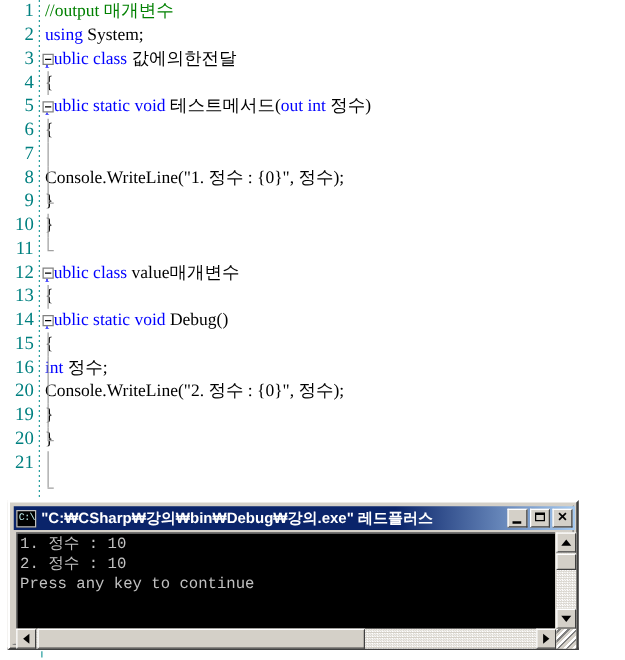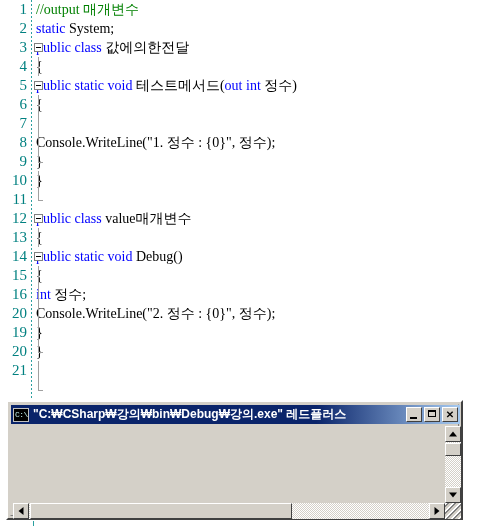--- a/index.html
+++ b/index.html
@@ -283,21 +283,21 @@
 
 <div id="editor">
   <div class="gutter-dots"></div>
   <div id="code-lines">
       <div class="code-line">
         <span class="lnum">1</span>
         <span class="code-text"><span class="cmt">//output 매개변수</span></span>
       </div>
       <div class="code-line">
         <span class="lnum">2</span>
-        <span class="code-text"><span class="kw">static</span><span class="pln"> System;</span></span>
+        <span class="code-text"><span class="kw">using</span><span class="pln"> System;</span></span>
       </div>
       <div class="code-line">
         <span class="lnum">3</span>
         <span class="code-text"><span class="kw">public class</span><span class="pln"> 값에의한전달</span></span>
       </div>
       <div class="code-line">
         <span class="lnum">4</span>
         <span class="code-text"><span class="pln">{</span></span>
       </div>
       <div class="code-line">
@@ -397,20 +397,27 @@
   <div id="titlebar">
     <div id="console-icon"></div>
     <div id="title-text">"C:₩CSharp₩강의₩bin₩Debug₩강의.exe" 레드플러스</div>
     <div class="caption-btns">
       <div class="cap-btn cap-min"></div>
       <div class="cap-btn cap-max"></div>
       <div class="cap-btn cap-close">✕</div>
     </div>
   </div>
 
+  <div id="console-surface">
+    <div id="console-lines">
+        <div class="con-line">1. 정수 : 10</div>
+        <div class="con-line">2. 정수 : 10</div>
+        <div class="con-line">Press any key to continue</div>
+      </div>
+  </div>
 
   <div id="vscroll">
     <div class="sb-btn" style="left:0;top:0;">
       <span class="arw arw-up"></span>
     </div>
     <div class="sb-thumb" style="left:0;top:17px;width:16px;height:13px;"></div>
     <div class="sb-btn" style="left:0;bottom:0;">
       <span class="arw arw-down"></span>
     </div>
   </div>

